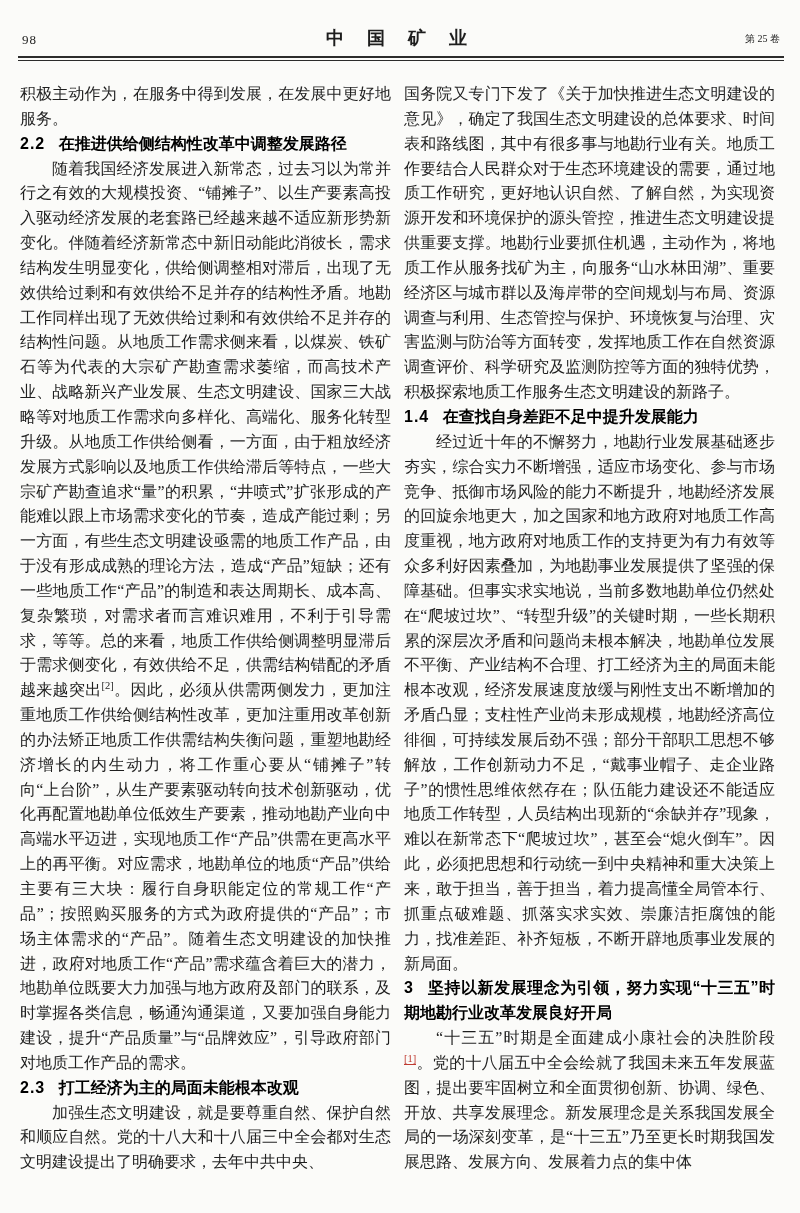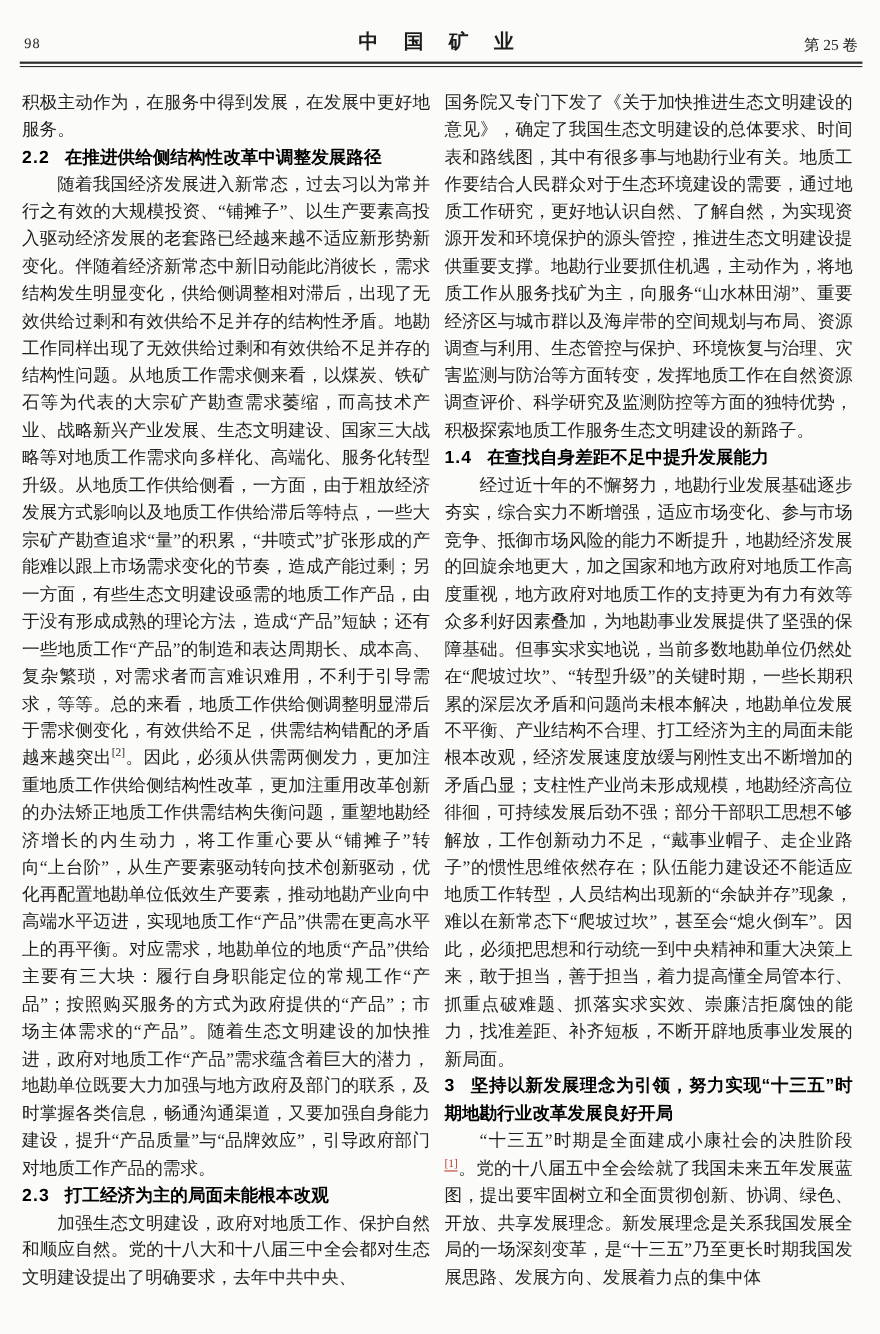--- a/index.html
+++ b/index.html
@@ -28,21 +28,21 @@
   .jtitle {
     position: absolute; left: 0; right: 0; top: 0;
     text-align: center;
     font-size: 18px; font-weight: bold;
     letter-spacing: 9px;
     font-family: "Liberation Sans", "DejaVu Sans", sans-serif;
     color: #1d1d1d;
   }
   .volume {
     position: absolute; right: 0; top: 6px;
-    font-size: 14px;
+    font-size: 10px;
   }
   .rule {
     position: absolute; top: 56px; left: 18px; right: 16px;
     height: 2px;
     border-top: 2px solid #2c2c2c;
     border-bottom: 1px solid #2c2c2c;
   }
   
   .content {
     position: absolute;
@@ -90,21 +90,21 @@
   </div>
 
   <div class="rule"></div>
 
   <div class="content">
     <div class="col">
         <p class="para cont">积极主动作为，在服务中得到发展，在发展中更好地服务。</p>
         <div class="heading h2"><span class="h-num">2.2</span><span class="h-title">在推进供给侧结构性改革中调整发展路径</span></div>
         <p class="para">随着我国经济发展进入新常态，过去习以为常并行之有效的大规模投资、“铺摊子”、以生产要素高投入驱动经济发展的老套路已经越来越不适应新形势新变化。伴随着经济新常态中新旧动能此消彼长，需求结构发生明显变化，供给侧调整相对滞后，出现了无效供给过剩和有效供给不足并存的结构性矛盾。地勘工作同样出现了无效供给过剩和有效供给不足并存的结构性问题。从地质工作需求侧来看，以煤炭、铁矿石等为代表的大宗矿产勘查需求萎缩，而高技术产业、战略新兴产业发展、生态文明建设、国家三大战略等对地质工作需求向多样化、高端化、服务化转型升级。从地质工作供给侧看，一方面，由于粗放经济发展方式影响以及地质工作供给滞后等特点，一些大宗矿产勘查追求“量”的积累，“井喷式”扩张形成的产能难以跟上市场需求变化的节奏，造成产能过剩；另一方面，有些生态文明建设亟需的地质工作产品，由于没有形成成熟的理论方法，造成“产品”短缺；还有一些地质工作“产品”的制造和表达周期长、成本高、复杂繁琐，对需求者而言难识难用，不利于引导需求，等等。总的来看，地质工作供给侧调整明显滞后于需求侧变化，有效供给不足，供需结构错配的矛盾越来越突出<sup class="ref">[2]</sup>。因此，必须从供需两侧发力，更加注重地质工作供给侧结构性改革，更加注重用改革创新的办法矫正地质工作供需结构失衡问题，重塑地勘经济增长的内生动力，将工作重心要从“铺摊子”转向“上台阶”，从生产要素驱动转向技术创新驱动，优化再配置地勘单位低效生产要素，推动地勘产业向中高端水平迈进，实现地质工作“产品”供需在更高水平上的再平衡。对应需求，地勘单位的地质“产品”供给主要有三大块：履行自身职能定位的常规工作“产品”；按照购买服务的方式为政府提供的“产品”；市场主体需求的“产品”。随着生态文明建设的加快推进，政府对地质工作“产品”需求蕴含着巨大的潜力，地勘单位既要大力加强与地方政府及部门的联系，及时掌握各类信息，畅通沟通渠道，又要加强自身能力建设，提升“产品质量”与“品牌效应”，引导政府部门对地质工作产品的需求。</p>
         <div class="heading h2"><span class="h-num">2.3</span><span class="h-title">打工经济为主的局面未能根本改观</span></div>
-        <p class="para">加强生态文明建设，政府对地质工作、保护自然和顺应自然。党的十八大和十八届三中全会都对生态文明建设提出了明确要求，去年中共中央、</p>
+        <p class="para">加强生态文明建设，就是要尊重自然、保护自然和顺应自然。党的十八大和十八届三中全会都对生态文明建设提出了明确要求，去年中共中央、</p>
       </div>
     <div class="col">
         <p class="para cont">国务院又专门下发了《关于加快推进生态文明建设的意见》，确定了我国生态文明建设的总体要求、时间表和路线图，其中有很多事与地勘行业有关。地质工作要结合人民群众对于生态环境建设的需要，通过地质工作研究，更好地认识自然、了解自然，为实现资源开发和环境保护的源头管控，推进生态文明建设提供重要支撑。地勘行业要抓住机遇，主动作为，将地质工作从服务找矿为主，向服务“山水林田湖”、重要经济区与城市群以及海岸带的空间规划与布局、资源调查与利用、生态管控与保护、环境恢复与治理、灾害监测与防治等方面转变，发挥地质工作在自然资源调查评价、科学研究及监测防控等方面的独特优势，积极探索地质工作服务生态文明建设的新路子。</p>
         <div class="heading h2"><span class="h-num">1.4</span><span class="h-title">在查找自身差距不足中提升发展能力</span></div>
         <p class="para">经过近十年的不懈努力，地勘行业发展基础逐步夯实，综合实力不断增强，适应市场变化、参与市场竞争、抵御市场风险的能力不断提升，地勘经济发展的回旋余地更大，加之国家和地方政府对地质工作高度重视，地方政府对地质工作的支持更为有力有效等众多利好因素叠加，为地勘事业发展提供了坚强的保障基础。但事实求实地说，当前多数地勘单位仍然处在“爬坡过坎”、“转型升级”的关键时期，一些长期积累的深层次矛盾和问题尚未根本解决，地勘单位发展不平衡、产业结构不合理、打工经济为主的局面未能根本改观，经济发展速度放缓与刚性支出不断增加的矛盾凸显；支柱性产业尚未形成规模，地勘经济高位徘徊，可持续发展后劲不强；部分干部职工思想不够解放，工作创新动力不足，“戴事业帽子、走企业路子”的惯性思维依然存在；队伍能力建设还不能适应地质工作转型，人员结构出现新的“余缺并存”现象，难以在新常态下“爬坡过坎”，甚至会“熄火倒车”。因此，必须把思想和行动统一到中央精神和重大决策上来，敢于担当，善于担当，着力提高懂全局管本行、抓重点破难题、抓落实求实效、崇廉洁拒腐蚀的能力，找准差距、补齐短板，不断开辟地质事业发展的新局面。</p>
         <div class="heading h1"><span class="h-num">3</span><span class="h-title">坚持以新发展理念为引领，努力实现“十三五”时期地勘行业改革发展良好开局</span></div>
         <p class="para">“十三五”时期是全面建成小康社会的决胜阶段<sup class="ref link">[1]</sup>。党的十八届五中全会绘就了我国未来五年发展蓝图，提出要牢固树立和全面贯彻创新、协调、绿色、开放、共享发展理念。新发展理念是关系我国发展全局的一场深刻变革，是“十三五”乃至更长时期我国发展思路、发展方向、发展着力点的集中体</p>
       </div>
   </div>
 

